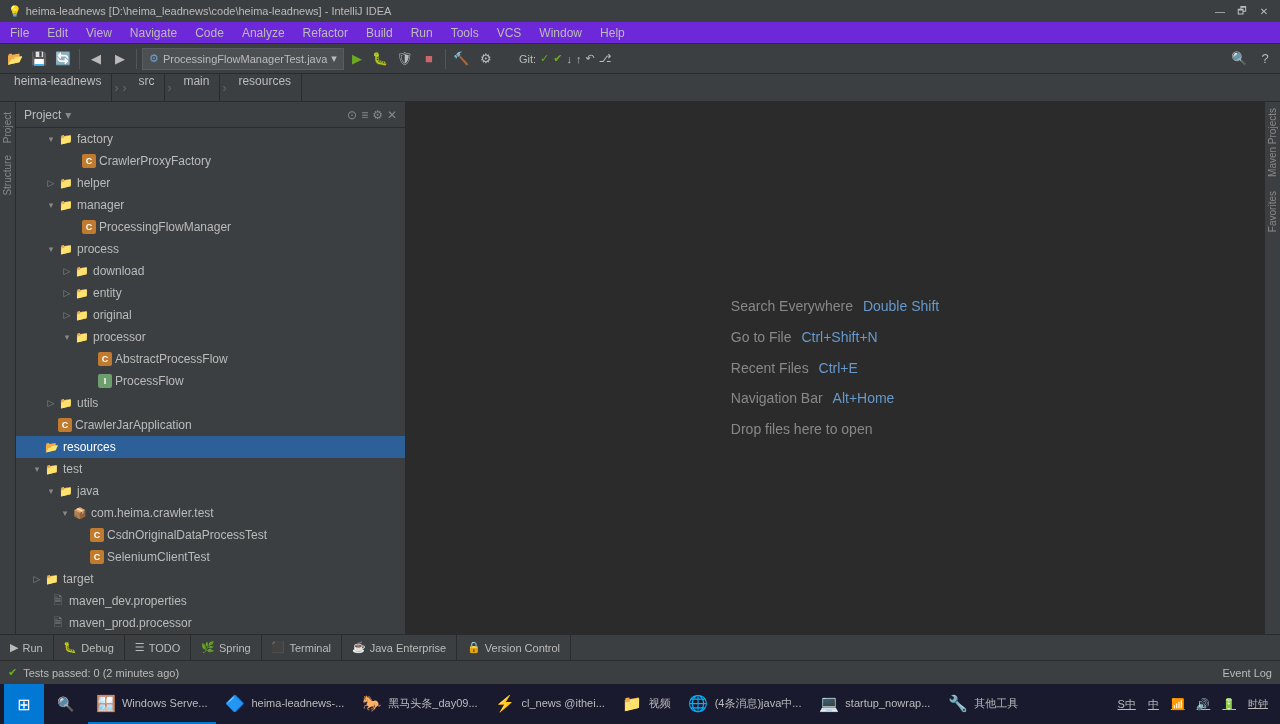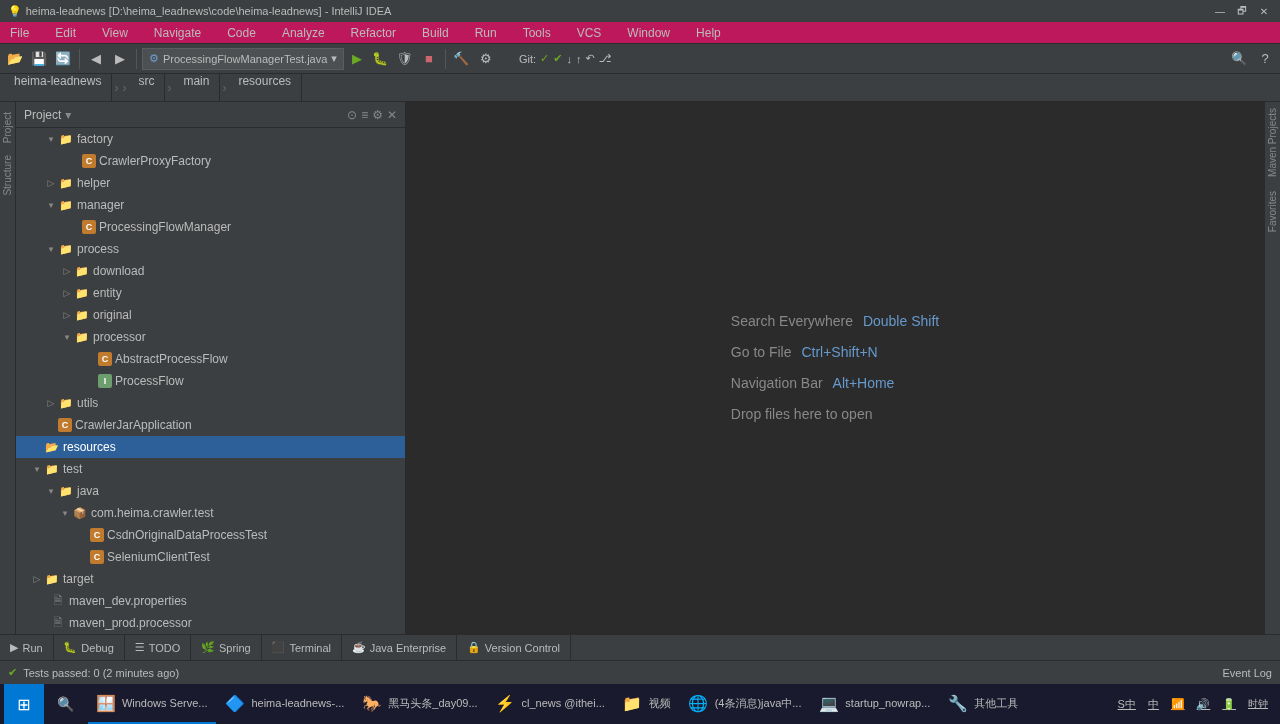--- a/index.html
+++ b/index.html
@@ -16,25 +16,25 @@
       color: #bbb;
       font-size: 11px;
     }
     .title-bar-left { display: flex; align-items: center; gap: 4px; }
     .title-bar-controls { display: flex; gap: 6px; }
     .title-btn { width: 16px; height: 16px; display: flex; align-items: center; justify-content: center; font-size: 10px; color: #bbb; cursor: pointer; }
 
     
     .menu-bar {
       height: 22px;
-      background: #be185d;
+      background: #6d28d9;
       display: flex;
       align-items: center;
       padding: 0 4px;
-      gap: 14px;
+      gap: 6px;
       border-bottom: 1px solid #2b2b2b;
     }
     .menu-item {
       padding: 2px 6px;
       color: #bbb;
       font-size: 12px;
       cursor: pointer;
     }
 
     
@@ -476,20 +476,24 @@
       <div class="drop-zone">
         <div>
           <span>Search Everywhere</span>
           <span class="shortcut" style="margin-left:6px;">Double Shift</span>
         </div>
         <div>
           <span>Go to File</span>
           <span class="shortcut" style="margin-left:6px;">Ctrl+Shift+N</span>
         </div>
         <div>
+          <span>Recent Files</span>
+          <span class="shortcut" style="margin-left:6px;">Ctrl+E</span>
+        </div>
+        <div>
           <span>Navigation Bar</span>
           <span class="shortcut" style="margin-left:6px;">Alt+Home</span>
         </div>
         <div>Drop files here to open</div>
       </div>
     </div>
 
     <div class="side-panel-labels">
       <div class="vertical-label">Maven Projects</div>
       <div class="vertical-label">Favorites</div>

